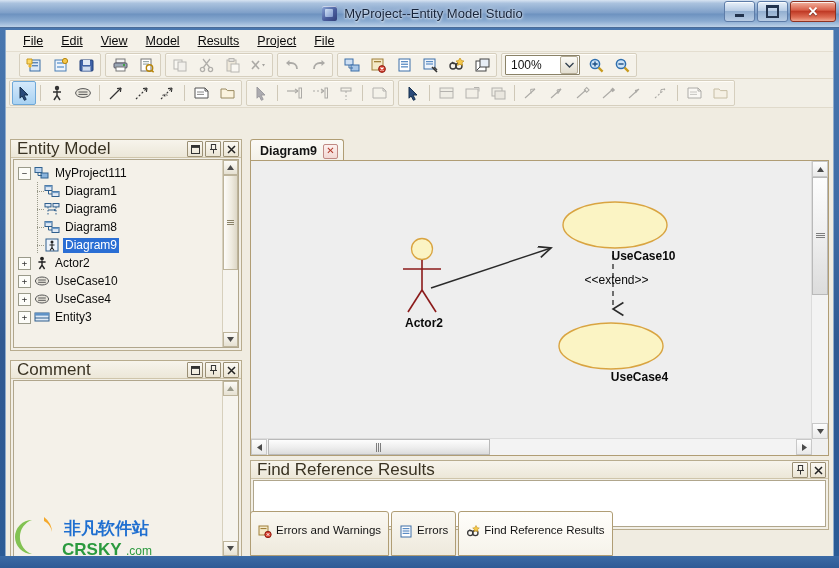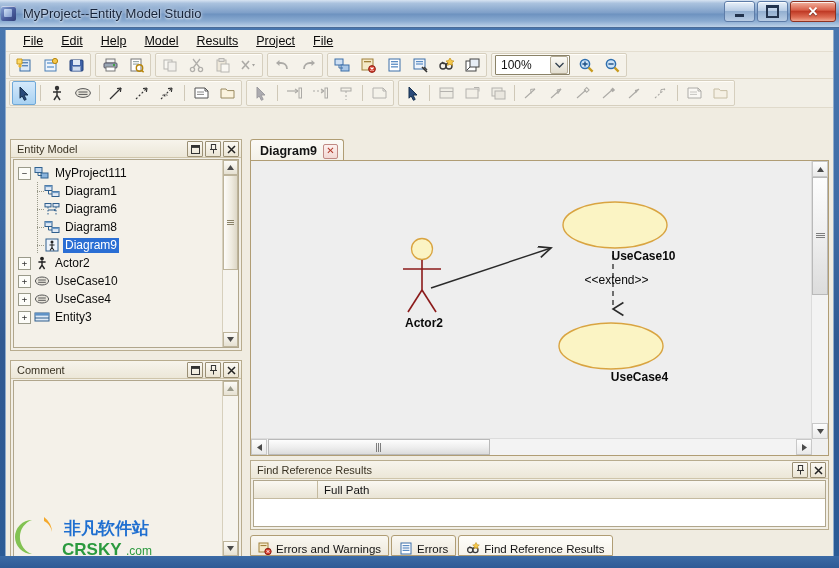--- a/index.html
+++ b/index.html
@@ -16,22 +16,22 @@
     background:linear-gradient(180deg,#4a78b0 0%,#3f6ca5 38%,#315a92 60%,#2b5b96 100%);
     box-sizing:border-box;
   }
   
   #title-bar{
     position:absolute;left:0;top:0;width:839px;height:27px;
     background:linear-gradient(180deg,#d8e4f2 0%,#aac2de 12%,#7e9fc8 48%,#6d92bf 52%,#8aabd1 78%,#bdd2e8 100%);
     border-bottom:1px solid #4a6c99;
   }
   #title-bar .tb-inner{
-    position:absolute;left:1px;top:3px;right:5px;height:21px;
-    display:flex;align-items:center;
+    position:absolute;left:11px;top:3px;right:5px;height:21px;
+    display:flex;align-items:center;justify-content:center;
   }
   .win-icon{
     width:15px;height:15px;margin-right:7px;flex:0 0 auto;
     background:linear-gradient(135deg,#8da8d8 0%,#4a5e9e 55%,#32407a 100%);
     border-radius:2px;position:relative;
     box-shadow:inset 0 1px 0 rgba(255,255,255,.6);
   }
   .win-icon:after{
     content:"";position:absolute;left:3px;top:3px;width:8px;height:8px;
     background:linear-gradient(135deg,#cfe0f5,#7f98cc);border-radius:1px;
@@ -75,21 +75,21 @@
   }
   .menu-item{
     padding:2px 9px;font-size:12.5px;color:#0a0a0a;cursor:pointer;white-space:nowrap;
   }
   .menu-item u{text-decoration:underline;}
   
   .toolbar-row{
     background:#f2efe6;display:flex;align-items:center;
     border-bottom:1px solid #e0dacb;
   }
-  #toolbar-1{height:26px;padding-left:3px;}
+  #toolbar-1{height:26px;padding-left:13px;}
   #toolbar-2{height:28px;padding-left:3px;}
   .tb-group{
     display:flex;align-items:center;height:22px;
     border:1px solid #d6cfbe;border-radius:2px;
     background:#f5f2ea;margin-right:4px;padding:0 1px;
     box-shadow:inset 0 1px 0 #fffdf8;
   }
   #toolbar-2 .tb-group{height:24px;}
   .tb-btn{
     width:22px;height:20px;display:flex;align-items:center;justify-content:center;
@@ -129,21 +129,21 @@
     box-sizing:border-box;
   }
   #panel-entity-model{top:4px;height:212px;}
   #panel-comment{top:219px;height:200px;margin-top:6px;}
   .dock-caption{
     height:17px;display:flex;align-items:center;
     background:linear-gradient(180deg,#f7f4ec,#ece7d8);
     border-bottom:1px solid #cfc5ab;
     padding-left:6px;position:relative;
   }
-  .dock-caption .cap-text{font-size:11px;color:#3a3323;}
+  .dock-caption .cap-text{font-size:17px;color:#3a3323;}
   .cap-buttons{position:absolute;right:2px;top:1px;display:flex;gap:2px;}
   .cap-btn{
     width:14px;height:14px;border:1px solid #9a8f74;
     background:linear-gradient(180deg,#fbf9f3,#ebe5d4);
     display:flex;align-items:center;justify-content:center;cursor:pointer;
     border-radius:1px;
   }
   .dock-body{
     position:absolute;left:2px;right:2px;top:19px;bottom:2px;
     background:#f4f1e9;border:1px solid #b0a68c;overflow:hidden;
@@ -267,21 +267,21 @@
     display:flex;align-items:center;font-size:11.5px;color:#141414;
     padding-left:6px;border-right:1px solid #c4baa0;box-sizing:border-box;
   }
   .grid-rows{background:#fff;height:100%;}
   
   #bottom-tabs{
     position:absolute;left:4px;bottom:2px;right:4px;height:21px;
     display:flex;align-items:flex-end;
   }
   .btab{
-    height:19px;display:flex;align-items:flex-end;padding:0 7px;
+    height:19px;display:flex;align-items:flex-start;padding:12px 7px;
     border:1px solid #b09d74;border-radius:3px 3px 0 0;
     background:linear-gradient(180deg,#faf8f2,#eee9dc);
     margin-right:2px;cursor:pointer;
   }
   .btab.active{background:linear-gradient(180deg,#fffefb,#f6f3ea);}
   .btab .bt-label{font-size:11.5px;color:#141414;margin-left:4px;white-space:nowrap;}
   .btab .bt-icon{width:14px;height:14px;display:flex;align-items:center;justify-content:center;}
   
   #watermark{
     position:absolute;left:6px;bottom:2px;width:160px;height:58px;
@@ -313,21 +313,21 @@
         <span>✕</span>
       </div>
     </div>
   </div>
 
   <div id="client">
 
     <div id="menu-bar">
       <div class="menu-item"><u>File</u></div>
       <div class="menu-item"><u>Edit</u></div>
-      <div class="menu-item"><u>Help</u></div>
+      <div class="menu-item"><u>View</u></div>
       <div class="menu-item"><u>Model</u></div>
       <div class="menu-item"><u>Results</u></div>
       <div class="menu-item"><u>Project</u></div>
       <div class="menu-item"><u>File</u></div>
     </div>
 
     <div id="toolbar-1" class="toolbar-row">
       <div class="tb-group">
         <div class="tb-btn">
           <svg width="17" height="16" viewBox="0 0 17 16">
@@ -957,24 +957,20 @@
                   </svg>
               </div>
               <div class="cap-btn">
                 <svg width="9" height="9" viewBox="0 0 9 9">
                     <path d="M1 1l7 7M8 1L1 8" stroke="#222" stroke-width="1.5"></path>
                   </svg>
               </div>
             </div>
           </div>
           <div id="frr-grid">
-            <div class="grid-header">
-              <div class="gh-cell" style="width:64px;"></div>
-              <div class="gh-cell" style="flex:1;border-right:none;">Full Path</div>
-            </div>
             <div class="grid-rows"></div>
           </div>
         </div>
 
         <div id="bottom-tabs">
           <div class="btab">
             <div class="bt-icon">
               <svg width="14" height="13" viewBox="0 0 14 13">
                   <rect x="1" y="1" width="9" height="9" fill="#f4e9c8" stroke="#a0803a"></rect>
                   <rect x="2.5" y="3" width="6" height="1.1" fill="#a0803a"></rect>

